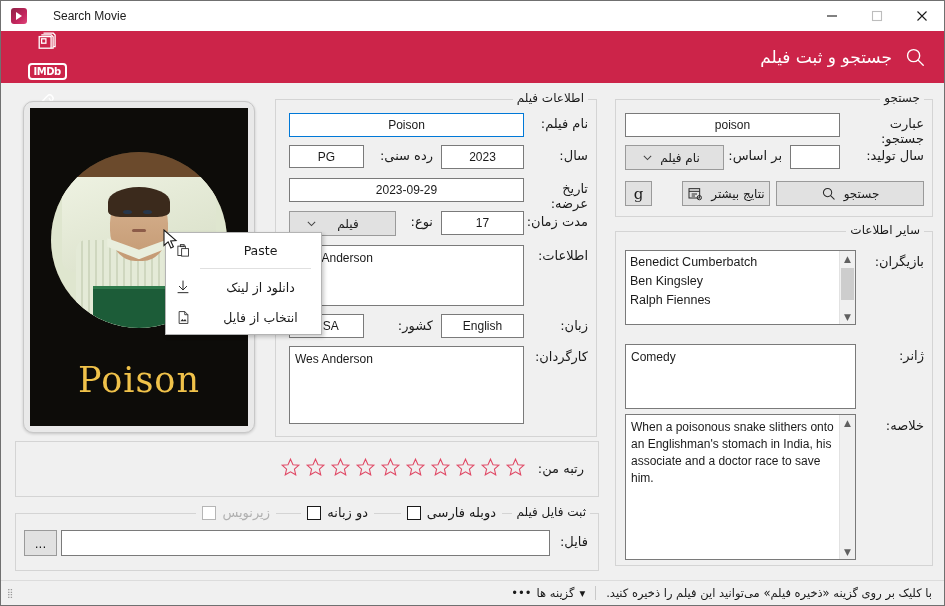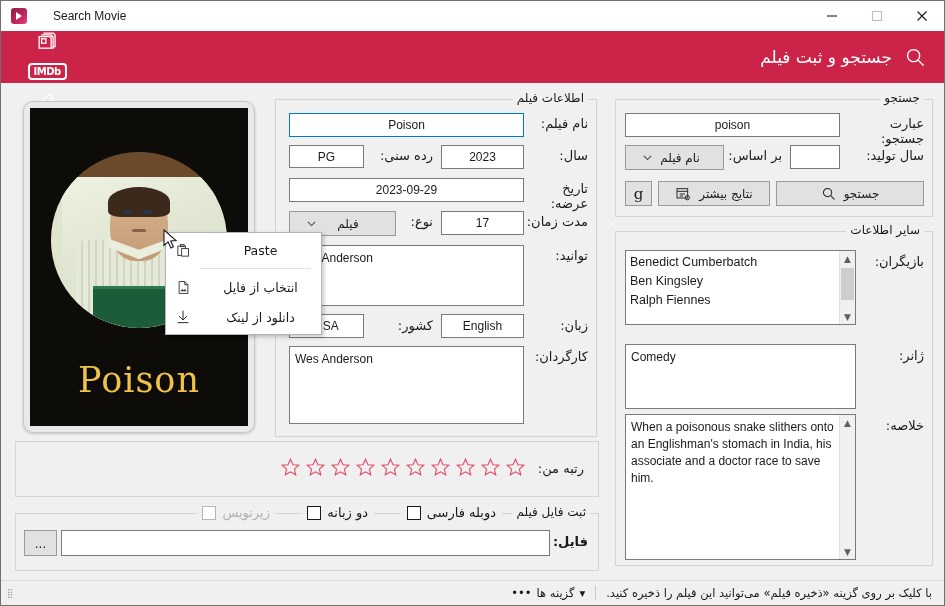--- a/index.html
+++ b/index.html
@@ -237,21 +237,21 @@
     <div class="lbl" style="position:absolute;right:8px;top:114px;width:62px;">مدت زمان:</div>
     <div class="tbox ltr" style="position:absolute;right:72px;top:111px;width:83px;height:24px;">17</div>
     <div class="lbl" style="position:absolute;right:163px;top:114px;width:32px;">نوع:</div>
     <div class="combo" style="position:absolute;right:200px;top:111px;width:107px;height:25px;">
       <span class="cval">فیلم</span>
       <svg width="11" height="11" viewBox="0 0 12 12" style="flex:none;">
         <path d="M2 4.3 L6 8.3 L10 4.3" fill="none" stroke="#444" stroke-width="1.1"></path>
       </svg>
     </div>
 
-    <div class="lbl" style="position:absolute;right:8px;top:148px;width:60px;">توانید:</div>
+    <div class="lbl" style="position:absolute;right:8px;top:148px;width:60px;">اطلاعات:</div>
     <div class="area" style="position:absolute;right:72px;top:145px;width:235px;height:61px;">Wes Anderson</div>
 
     <div class="lbl" style="position:absolute;right:8px;top:218px;width:42px;">زبان:</div>
     <div class="tbox ltr" style="position:absolute;right:72px;top:214px;width:83px;height:24px;">English</div>
     <div class="lbl" style="position:absolute;right:163px;top:218px;width:42px;">کشور:</div>
     <div class="tbox ltr" style="position:absolute;right:232px;top:214px;width:75px;height:24px;">USA</div>
 
     <div class="lbl" style="position:absolute;right:8px;top:249px;width:60px;">کارگردان:</div>
     <div class="area" style="position:absolute;right:72px;top:246px;width:235px;height:78px;">Wes Anderson</div>
   </div>
@@ -272,21 +272,21 @@
       </svg>
     </div>
 
     <div class="btn" style="position:absolute;right:8px;top:81px;width:148px;height:25px;">
       <span>جستجو</span>
       <svg width="15" height="15" viewBox="0 0 24 24">
         <circle cx="10.5" cy="10.5" r="6.6" fill="none" stroke="#2a2a2a" stroke-width="1.7"></circle>
         <path d="M15.4 15.4 L21 21" stroke="#2a2a2a" stroke-width="1.7" stroke-linecap="round"></path>
       </svg>
     </div>
-    <div class="btn" style="position:absolute;right:162px;top:81px;width:112px;height:25px;">
+    <div class="btn" style="position:absolute;right:162px;top:81px;width:88px;height:25px;">
       <span>نتایج بیشتر</span>
       <svg width="16" height="16" viewBox="0 0 24 24" fill="none" stroke="#2a2a2a" stroke-width="1.5">
         <rect x="3" y="4" width="16" height="14"></rect>
         <path d="M3 8 h16 M7 12 h8 M7 15 h5"></path>
         <circle cx="18.5" cy="17.5" r="3.2"></circle>
       </svg>
     </div>
     <div class="btn" style="position:absolute;right:280px;top:81px;width:27px;height:25px;font-size:15px;font-family:'DejaVu Serif',serif;">
       <span>g</span>
     </div>
@@ -367,56 +367,56 @@
     </div>
     <div style="position:absolute;right:224px;top:-9px;background:#f0f0f0;padding:0 6px;display:flex;align-items:center;gap:6px;">
       <span class="lbl">دو زبانه</span>
       <span class="chk"></span>
     </div>
     <div style="position:absolute;right:322px;top:-9px;background:#f0f0f0;padding:0 6px;display:flex;align-items:center;gap:6px;">
       <span class="lbl dis">زیرنویس</span>
       <span class="chk dis"></span>
     </div>
 
-    <div class="lbl" style="position:absolute;right:10px;top:20px;width:34px;font-weight:bold;">فایل:</div>
+    <div class="lbl" style="position:absolute;right:10px;top:20px;width:34px;">فایل:</div>
     <div class="tbox ltr" style="position:absolute;right:48px;top:16px;width:489px;height:26px;justify-content:flex-start;padding:0 5px;"></div>
     <div class="btn" style="position:absolute;right:541px;top:16px;width:33px;height:26px;align-items:flex-end;padding-bottom:4px;">
       <span>...</span>
     </div>
   </div>
 
   <div class="ctxmenu" style="left:164px;top:231px;width:155px;">
     <div class="mi">
       <span class="mtext">Paste</span>
       <span class="mico">
         <svg width="15" height="15" viewBox="0 0 24 24" fill="none" stroke="#2a2a2a" stroke-width="1.4">
           <rect x="3" y="5" width="12" height="15"></rect>
           <rect x="7" y="2.6" width="6" height="3.2"></rect>
           <rect x="9" y="9" width="11" height="12" fill="#fff"></rect>
         </svg>
       </span>
     </div>
     <div class="msep"></div>
     <div class="mi">
+      <span class="mtext">دانلود از لینک</span>
+      <span class="mico">
+        <svg width="16" height="16" viewBox="0 0 24 24" fill="none" stroke="#2a2a2a" stroke-width="1.5" stroke-linecap="round">
+          <path d="M12 3 V16"></path>
+            <path d="M6.5 11 L12 16.5 L17.5 11"></path>
+            <path d="M4.5 20.5 H19.5"></path>
+        </svg>
+      </span>
+    </div>
+    <div class="mi">
       <span class="mtext">انتخاب از فایل</span>
       <span class="mico">
         <svg width="15" height="15" viewBox="0 0 24 24" fill="none" stroke="#2a2a2a" stroke-width="1.4">
           <path d="M5 2.5 h9 L19 7.5 V21.5 H5 Z"></path>
             <path d="M14 2.5 V7.5 H19"></path>
           <path d="M7 18 l3.2-3.6 2.2 2.3 2-2.2 2.6 3.5 Z" fill="#2a2a2a" stroke="none"></path>
-        </svg>
-      </span>
-    </div>
-    <div class="mi">
-      <span class="mtext">دانلود از لینک</span>
-      <span class="mico">
-        <svg width="16" height="16" viewBox="0 0 24 24" fill="none" stroke="#2a2a2a" stroke-width="1.5" stroke-linecap="round">
-          <path d="M12 3 V16"></path>
-            <path d="M6.5 11 L12 16.5 L17.5 11"></path>
-            <path d="M4.5 20.5 H19.5"></path>
         </svg>
       </span>
     </div>
   </div>
 
   <svg class="cursor" style="left:162px;top:228px;" width="16" height="22" viewBox="0 0 16 22">
     <path d="M1 1 L1 16.5 L5.1 12.8 L7.9 19 L10.4 17.8 L7.7 11.9 L13 11.6 Z" fill="#ffffff" stroke="#1a1a1a" stroke-width="1.1"></path>
   </svg>
 
   <div class="statusbar">

